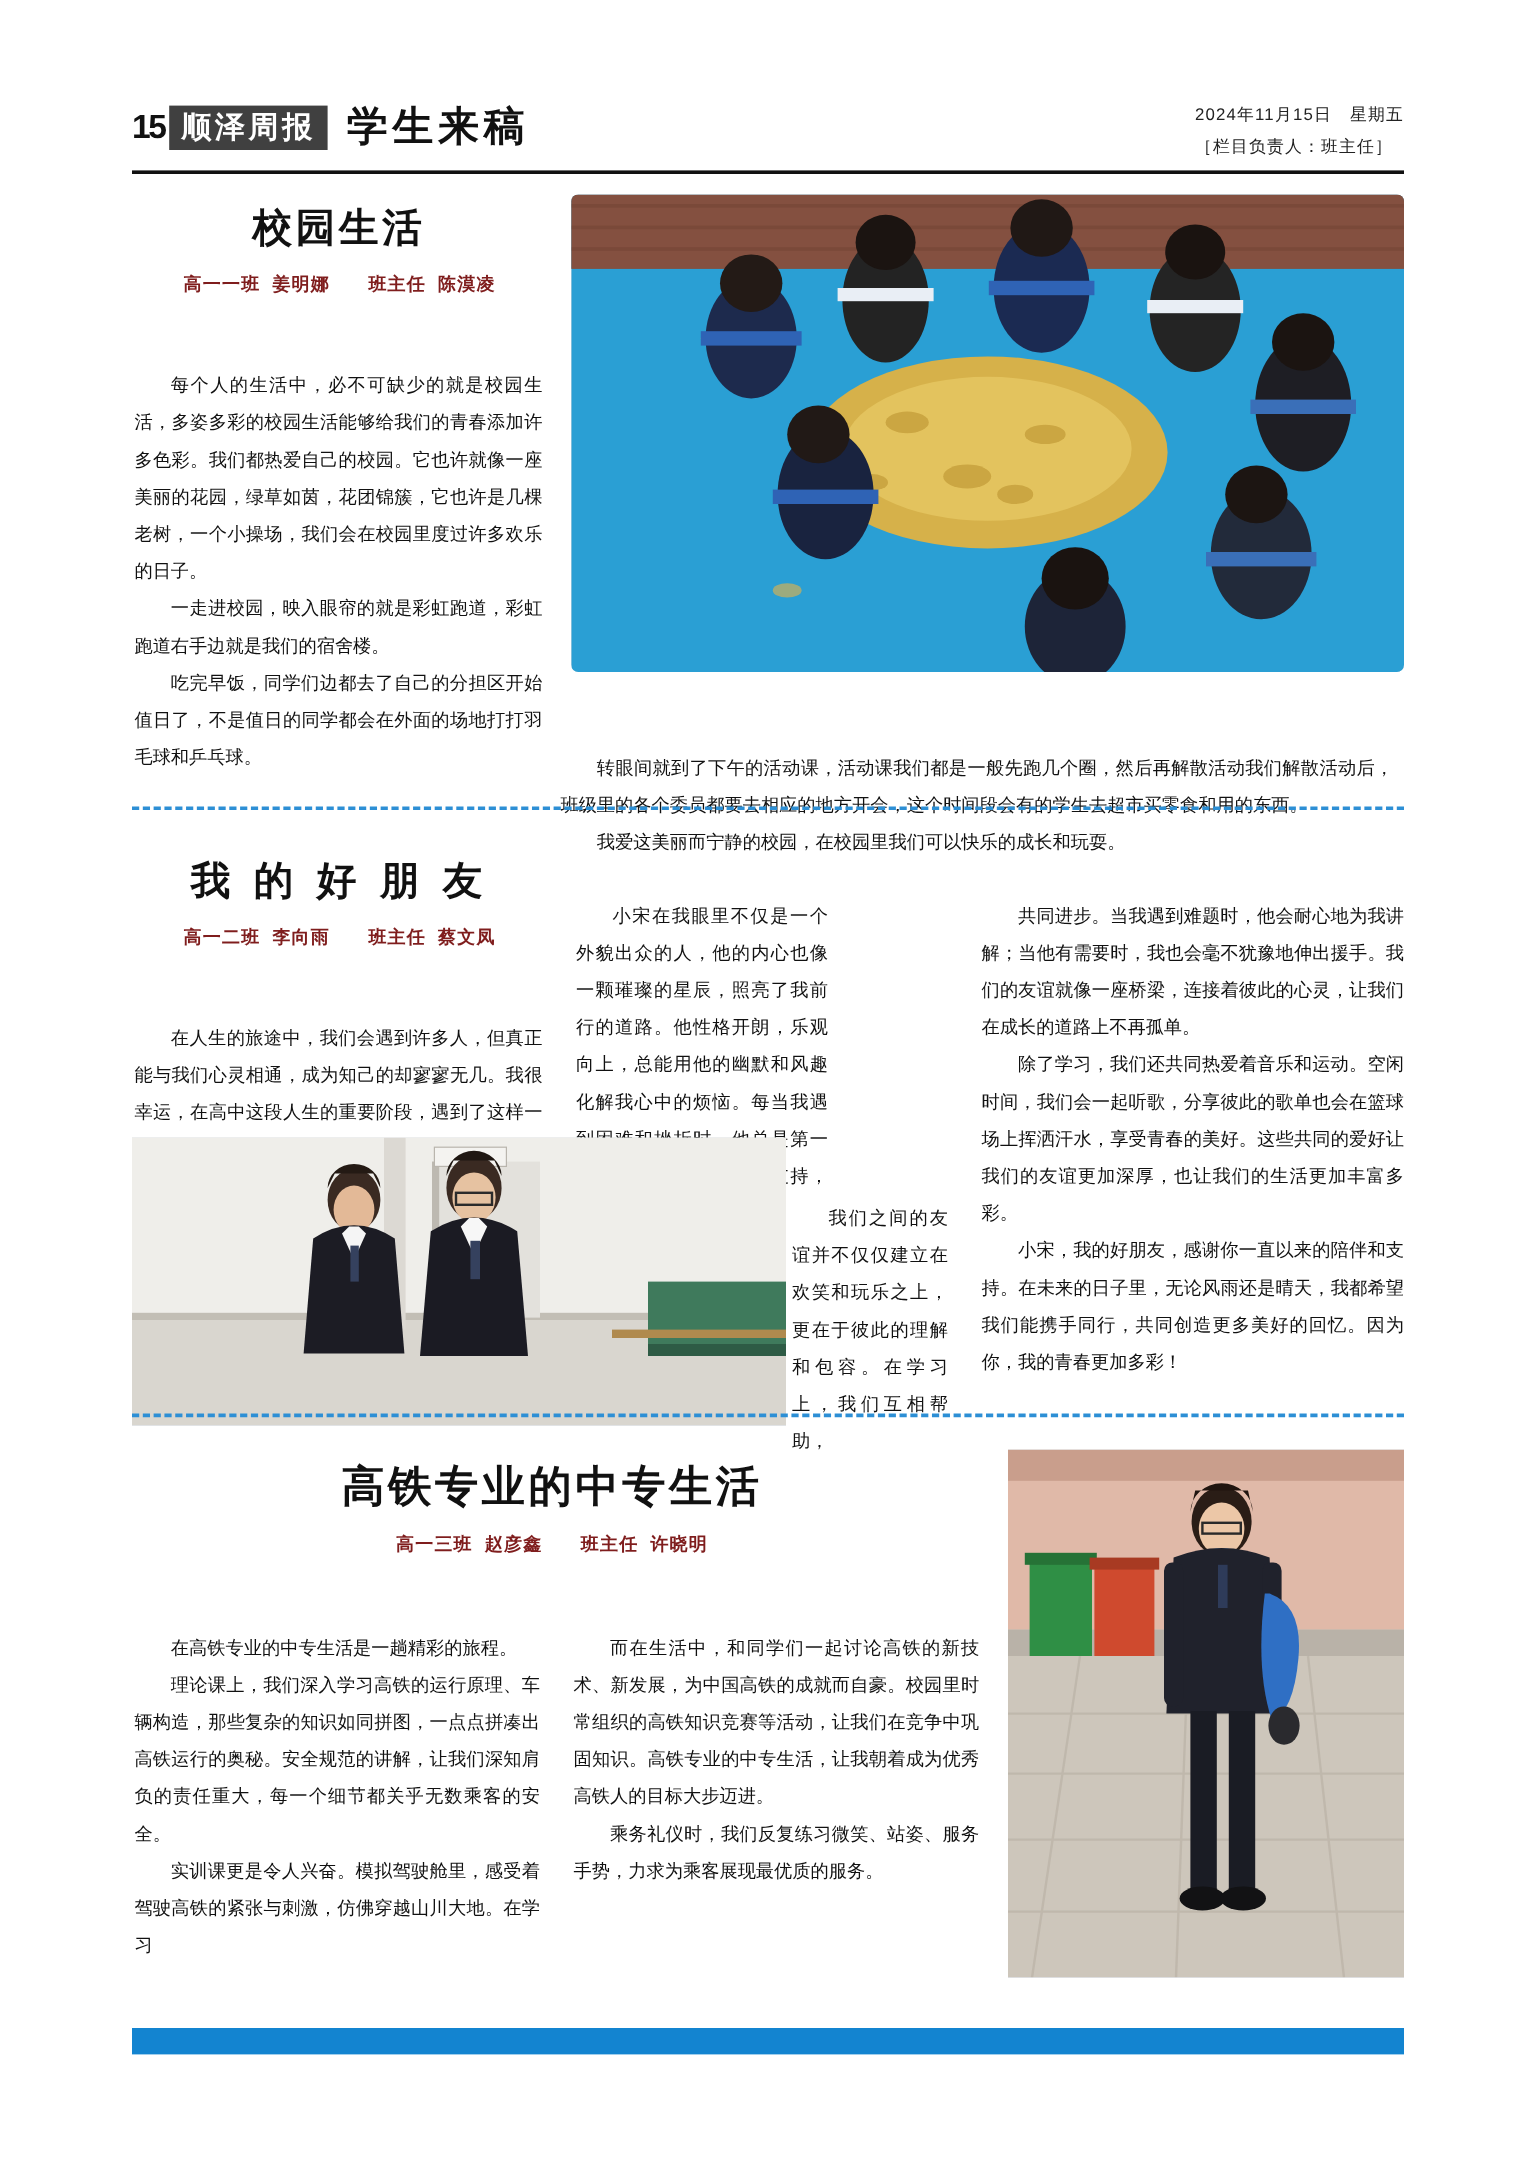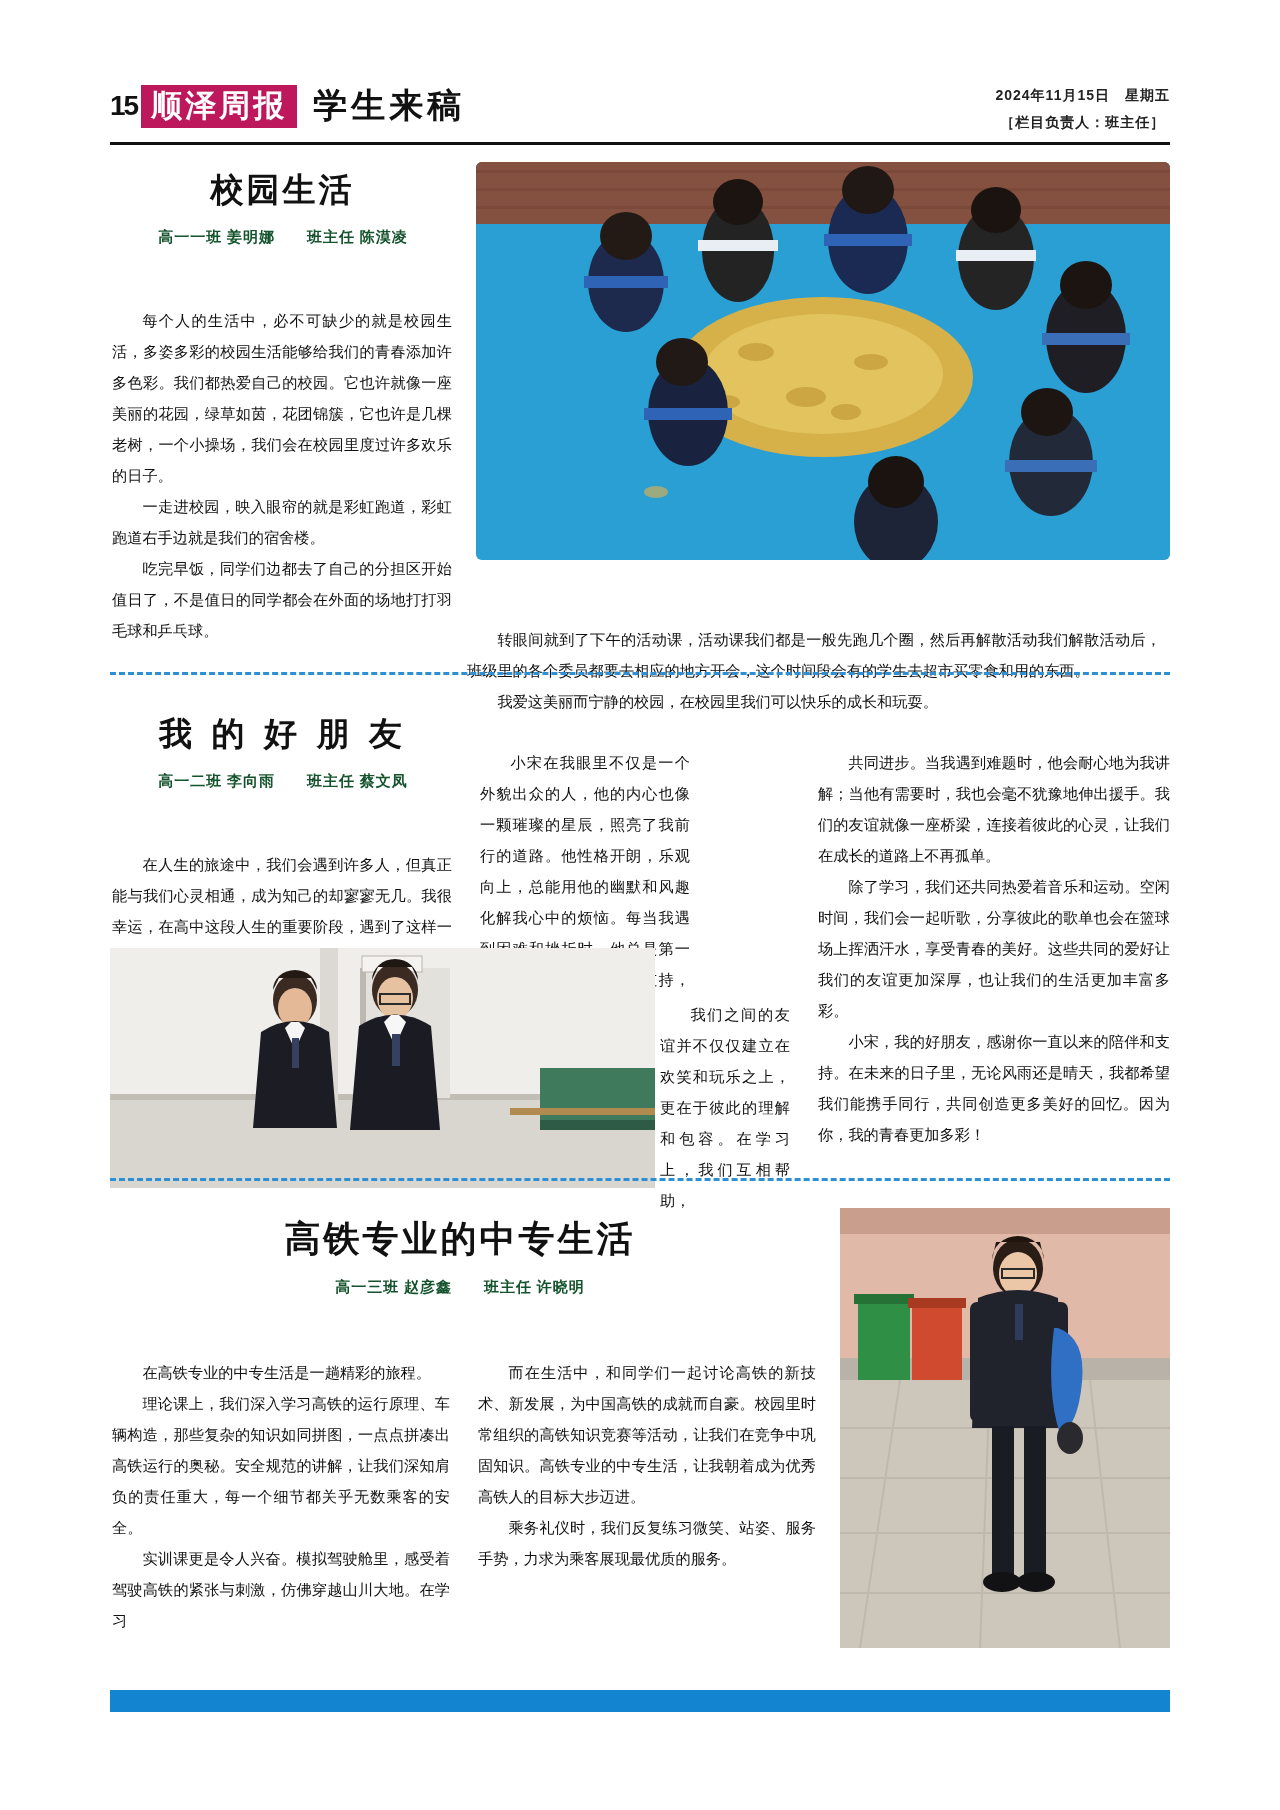--- a/index.html
+++ b/index.html
@@ -41,47 +41,46 @@
   .page-number {
     font-family: "Liberation Sans", sans-serif;
     font-weight: bold;
     font-size: 28px;
     line-height: 1;
     color: #111;
     letter-spacing: -2px;
     margin-right: 4px;
   }
   .mast-block {
-    background: #be185d;
+    background: #404040;
     color: #fff;
     font-family: "DejaVu Serif", serif;
     font-weight: bold;
-    font-size: 31px;
+    font-size: 25px;
     letter-spacing: 3px;
     padding: 5px 10px 7px 10px;
     line-height: 1;
   }
   .mast-section {
     font-family: "DejaVu Serif", serif;
     font-weight: bold;
     font-size: 34px;
     letter-spacing: 4px;
     margin-left: 16px;
     color: #111;
   }
   .mast-right {
     position: absolute;
     right: 0;
     top: 4px;
-    text-align: center;
+    text-align: left;
     font-family: "Liberation Sans", sans-serif;
     font-size: 14px;
     color: #222;
     line-height: 1.9;
-    font-weight: bold;
   }
   .mast-right .date { letter-spacing: 1px; }
   .mast-right .editor { letter-spacing: 1px; }
 
   .rule-top {
     position: absolute;
     left: 110px;
     top: 142px;
     width: 1060px;
     height: 3px;
@@ -89,25 +88,25 @@
   }
 
   
   .headline {
     font-family: "DejaVu Serif", serif;
     font-weight: bold;
     text-align: center;
     color: #111;
   }
   .byline {
-    font-family: Liberation Serif, serif;
+    font-family: Liberation Mono, monospace;
     font-weight: bold;
     font-size: 15px;
     text-align: center;
-    color: #14532d;
+    color: #7f1d1d;
     letter-spacing: 1px;
   }
   .body-text {
     font-family: "DejaVu Serif", serif;
     font-size: 15.2px;
     line-height: 31px;
     text-align: justify;
     text-justify: inter-ideograph;
     color: #111;
     margin-top: 48px;

